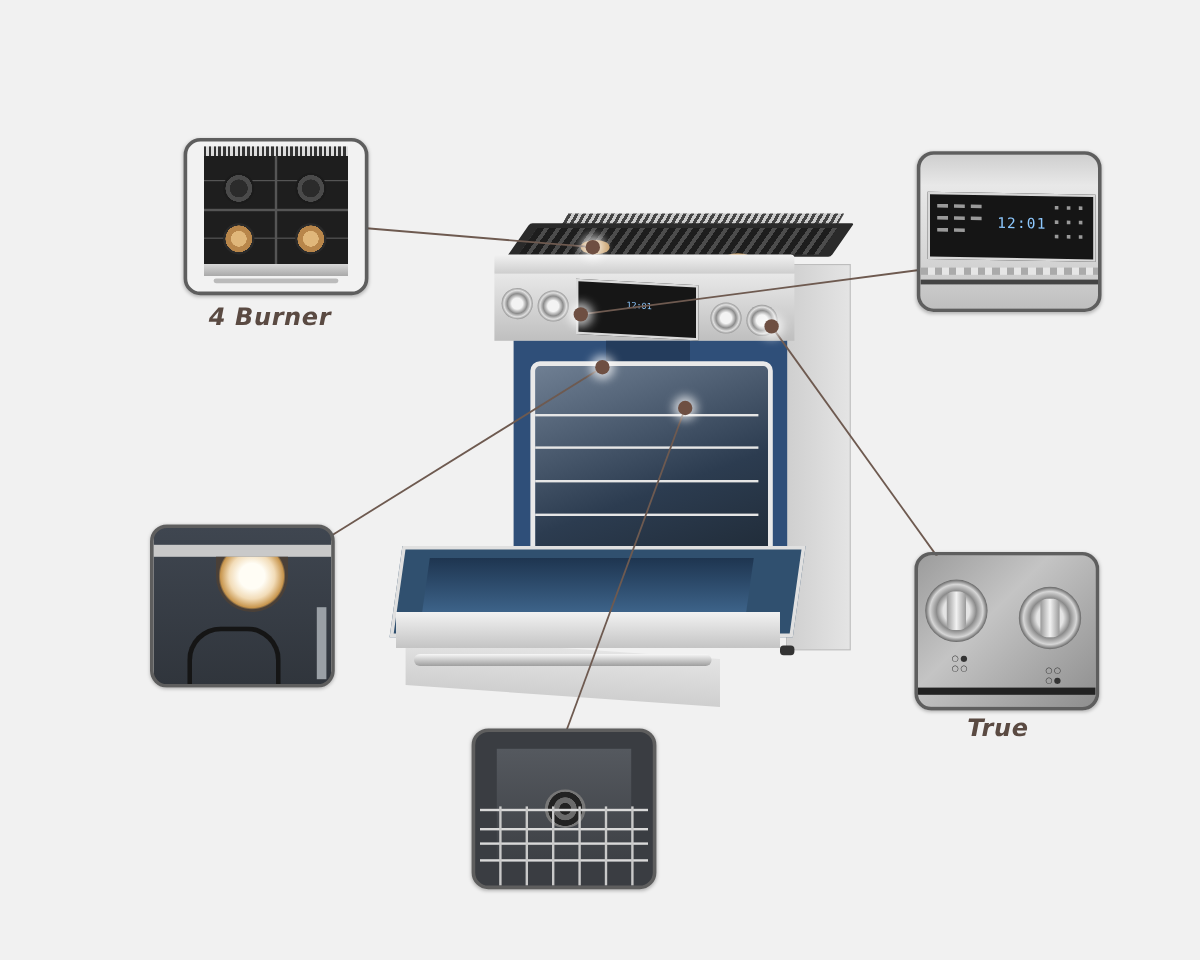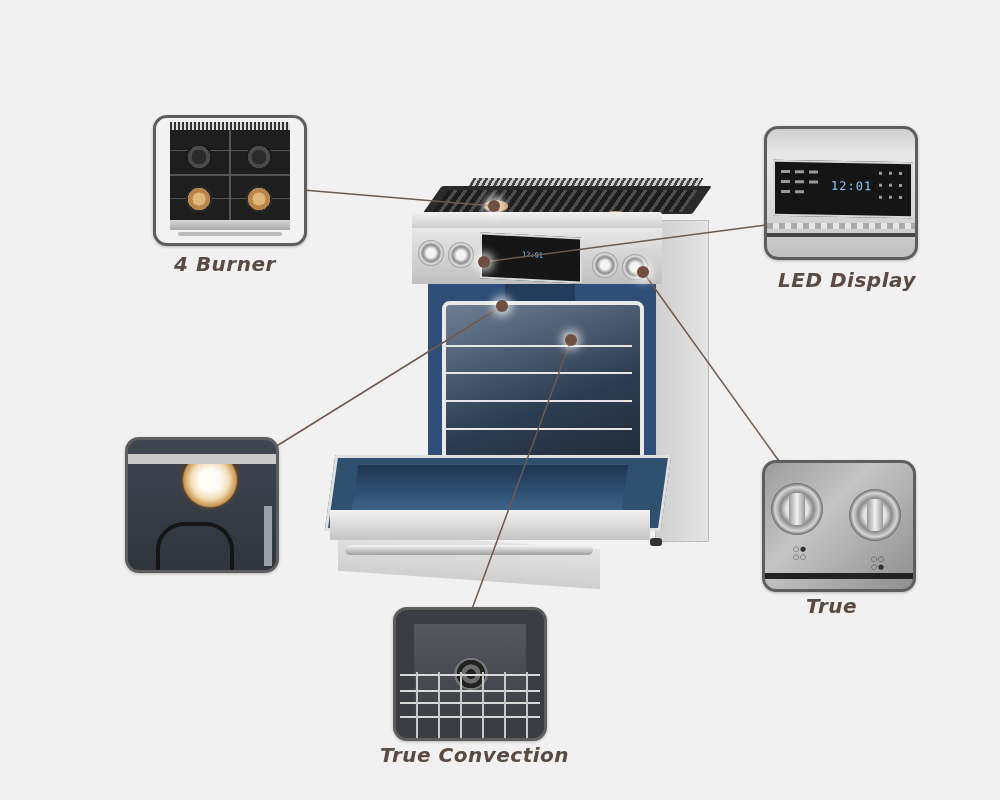--- a/index.html
+++ b/index.html
@@ -184,21 +184,20 @@
       <div class="key" style="left:104px;top:20px;width:3px;"></div>
         <div class="key" style="left:114px;top:20px;width:3px;"></div>
         <div class="key" style="left:124px;top:20px;width:3px;"></div>
       <div class="key" style="left:104px;top:32px;width:3px;"></div>
         <div class="key" style="left:114px;top:32px;width:3px;"></div>
         <div class="key" style="left:124px;top:32px;width:3px;"></div>
     </div>
     <div class="strip"></div>
     <div class="dark"></div>
   </div>
-  <div class="label" style="left:778px;top:268px;">LED Display</div>
 
   <div class="thumb t-lamp">
     <div class="rail"></div>
     <div class="bulb"></div>
     <div class="wire"></div>
     <div class="side"></div>
   </div>
 
   <div class="thumb t-knobs">
     <div class="knob" style="left:6px;top:20px;">
@@ -220,14 +219,13 @@
     <div class="rack" style="top:80px;"></div>
     <div class="rack" style="top:92px;"></div>
     <div class="rack" style="top:106px;"></div>
     <div class="rod" style="left:20px;"></div>
       <div class="rod" style="left:42px;"></div>
     <div class="rod" style="left:64px;"></div>
       <div class="rod" style="left:86px;"></div>
     <div class="rod" style="left:108px;"></div>
       <div class="rod" style="left:130px;"></div>
   </div>
-  <div class="label" style="left:380px;top:743px;">True Convection</div>
 </div>
 
 </body></html>

